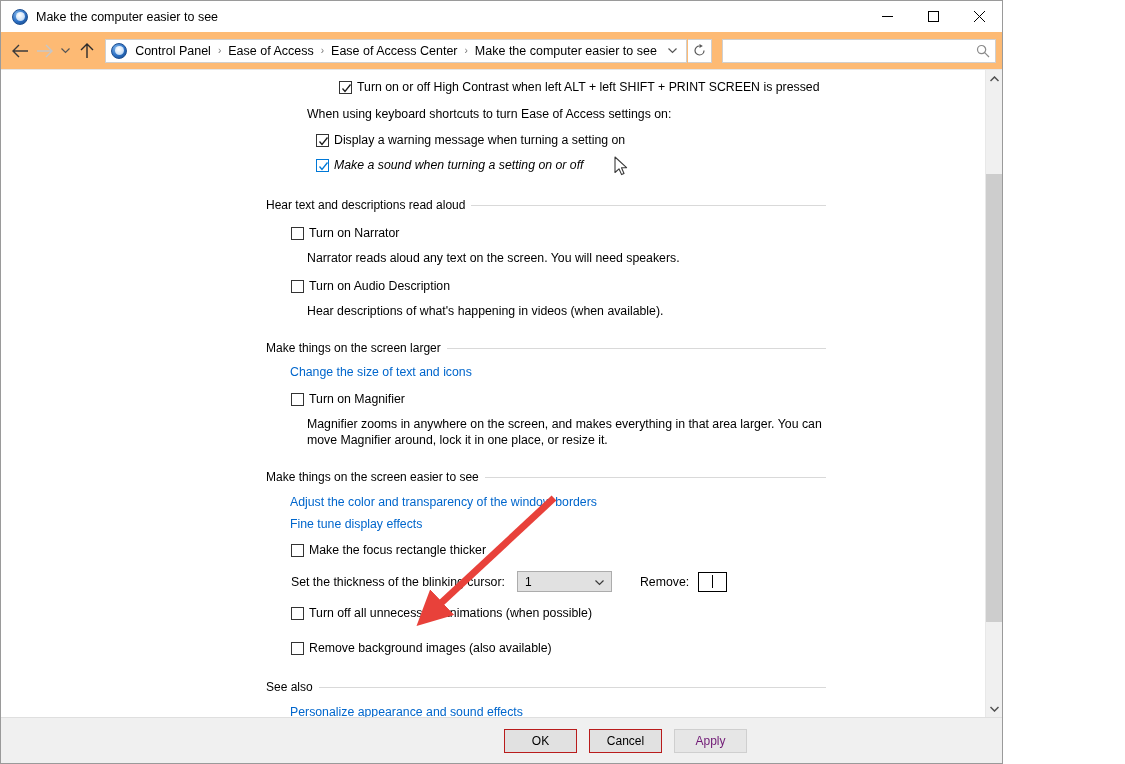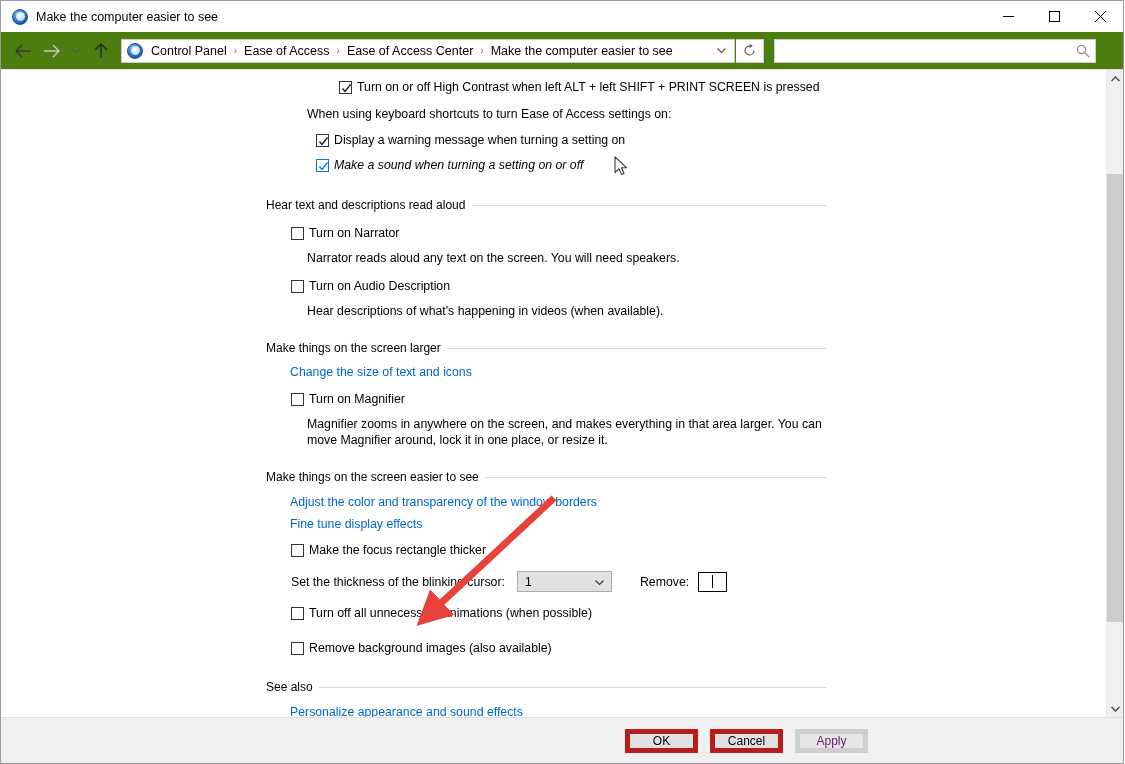--- a/index.html
+++ b/index.html
@@ -4,21 +4,21 @@
 <style>
   html,body{margin:0;padding:0;}
   body{
     width:1125px;height:764px;overflow:hidden;
     background:#ffffff;
     font-family:"Liberation Sans","DejaVu Sans",sans-serif;
     font-size:12px;color:#000;
     -webkit-font-smoothing:antialiased;
   }
   .window{
-    position:absolute;left:0;top:0;width:1124px;height:764px;
+    position:absolute;left:0;top:0;width:1003px;height:764px;
     background:#ffffff;
     border:1px solid #9a9a9a;
     box-sizing:border-box;
     display:flex;flex-direction:column;
   }
 
   
   .titlebar{
     height:31px;flex:0 0 31px;display:flex;align-items:center;
     background:#ffffff;position:relative;
@@ -39,21 +39,21 @@
   .win-btns{position:absolute;right:0;top:0;height:31px;display:flex;}
   .win-btn{
     width:46px;height:31px;display:flex;align-items:center;justify-content:center;
     background:#ffffff;
   }
   .win-btn svg{display:block;}
 
   
   .navbar{
     height:37px;flex:0 0 37px;display:flex;align-items:center;
-    background:#4d7c0f;padding:0 6px 0 0;
+    background:#fdba74;padding:0 6px 0 0;
   }
   .nav-arrow{
     width:28px;height:30px;display:flex;align-items:center;justify-content:center;
     color:#4a4a4a;font-size:17px;line-height:1;
   }
   .nav-arrow.back{margin-left:8px;color:#3b3b3b;}
   .nav-arrow.fwd{color:#c6c6c6;}
   .nav-arrow.recent{width:22px;font-size:11px;color:#555;}
   .nav-arrow.up{color:#2b2b2b;font-size:16px;}
 
@@ -154,21 +154,21 @@
   .sb-thumb{
     position:absolute;left:0;width:16px;background:#cdcdcd;
   }
 
   
   .footer{
     height:45px;flex:0 0 45px;background:#f0f0f0;border-top:1px solid #dfdfdf;
     display:flex;align-items:center;justify-content:flex-end;padding-right:255px;
   }
   .btn{
-    width:73px;height:24px;border:5px solid #b91c1c;background:#e1e1e1;
+    width:73px;height:24px;border:1px solid #b91c1c;background:#e1e1e1;
     font-family:inherit;font-size:12px;color:#000;
     display:flex;align-items:center;justify-content:center;
     margin-left:12px;box-sizing:border-box;cursor:pointer;
   }
   .btn.disabled{color:#701a75;border-color:#cfcfcf;background:#e6e6e6;cursor:default;}
 
   
   .cursor{position:absolute;pointer-events:none;}
   .arrow-anno{position:absolute;left:0;top:0;pointer-events:none;}
 </style>

